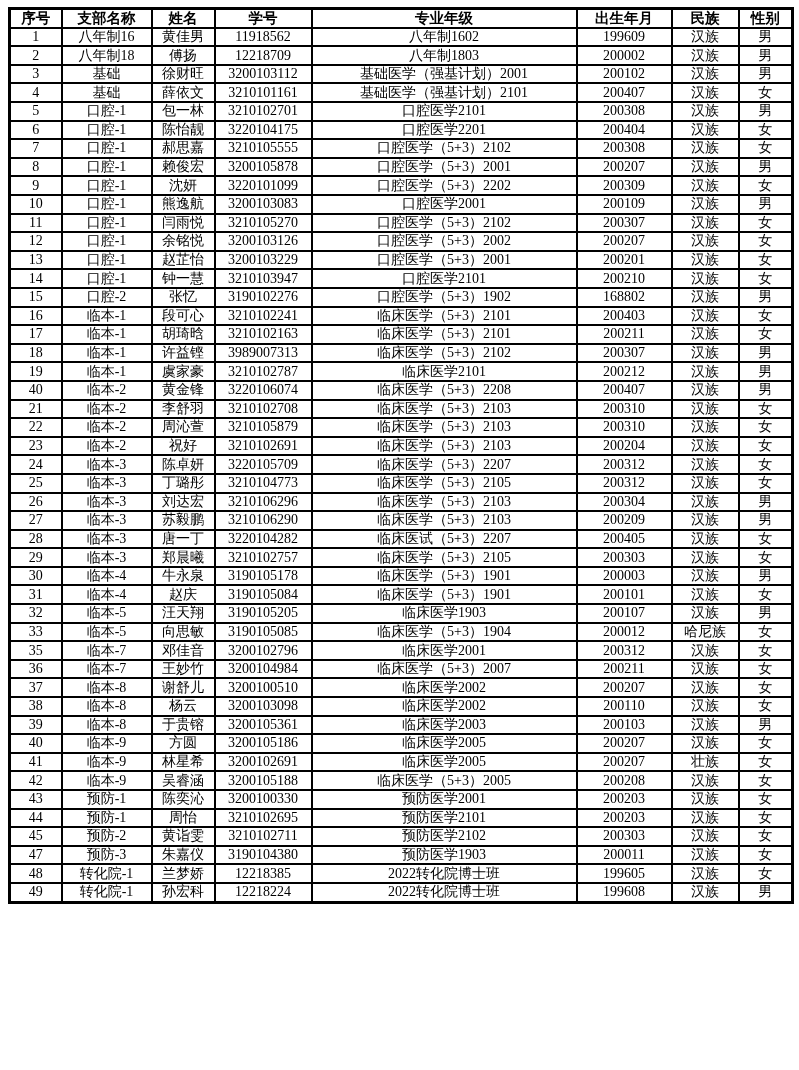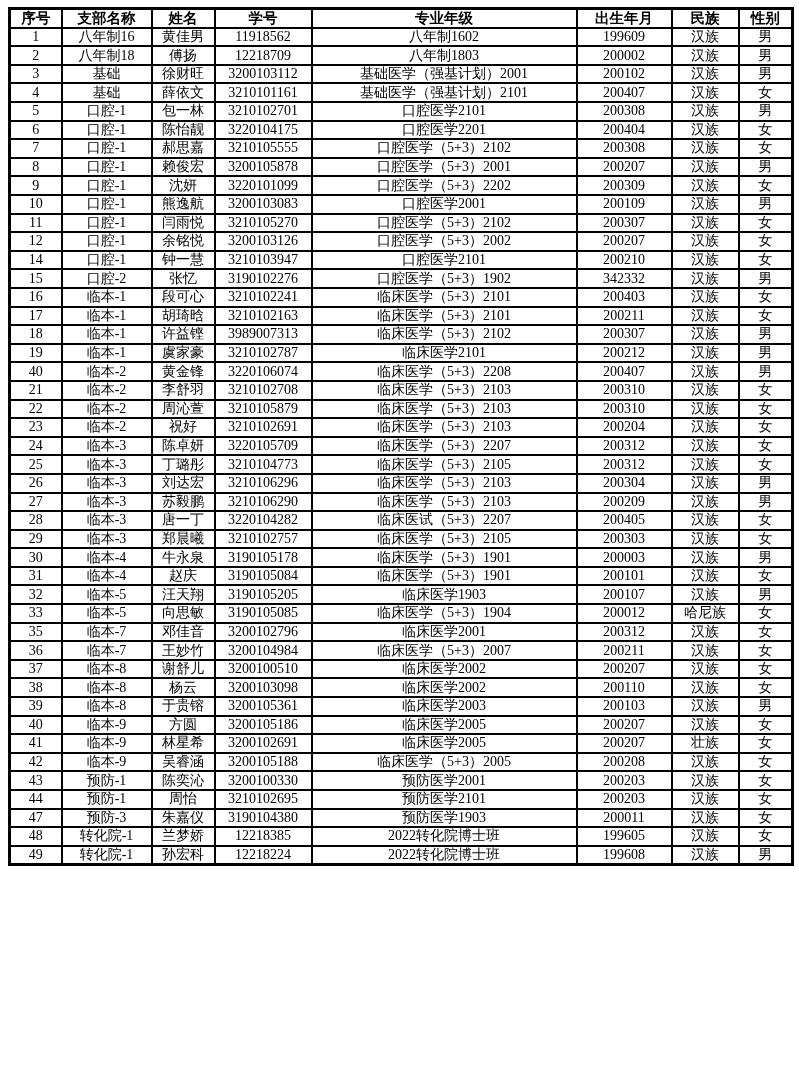--- a/index.html
+++ b/index.html
@@ -165,36 +165,46 @@
           <td>12</td>
           <td>口腔-1</td>
           <td>余铭悦</td>
           <td>3200103126</td>
           <td>口腔医学（5+3）2002</td>
           <td>200207</td>
           <td>汉族</td>
           <td>女</td>
         </tr>
         <tr>
+          <td>13</td>
+          <td>口腔-1</td>
+          <td>赵芷怡</td>
+          <td>3200103229</td>
+          <td>口腔医学（5+3）2001</td>
+          <td>200201</td>
+          <td>汉族</td>
+          <td>女</td>
+        </tr>
+        <tr>
           <td>14</td>
           <td>口腔-1</td>
           <td>钟一慧</td>
           <td>3210103947</td>
           <td>口腔医学2101</td>
           <td>200210</td>
           <td>汉族</td>
           <td>女</td>
         </tr>
         <tr>
           <td>15</td>
           <td>口腔-2</td>
           <td>张忆</td>
           <td>3190102276</td>
           <td>口腔医学（5+3）1902</td>
-          <td>342332</td>
+          <td>168802</td>
           <td>汉族</td>
           <td>男</td>
         </tr>
         <tr>
           <td>16</td>
           <td>临本-1</td>
           <td>段可心</td>
           <td>3210102241</td>
           <td>临床医学（5+3）2101</td>
           <td>200403</td>
@@ -465,20 +475,30 @@
           <td>44</td>
           <td>预防-1</td>
           <td>周怡</td>
           <td>3210102695</td>
           <td>预防医学2101</td>
           <td>200203</td>
           <td>汉族</td>
           <td>女</td>
         </tr>
         <tr>
+          <td>45</td>
+          <td>预防-2</td>
+          <td>黄诣雯</td>
+          <td>3210102711</td>
+          <td>预防医学2102</td>
+          <td>200303</td>
+          <td>汉族</td>
+          <td>女</td>
+        </tr>
+        <tr>
           <td>47</td>
           <td>预防-3</td>
           <td>朱嘉仪</td>
           <td>3190104380</td>
           <td>预防医学1903</td>
           <td>200011</td>
           <td>汉族</td>
           <td>女</td>
         </tr>
         <tr>

